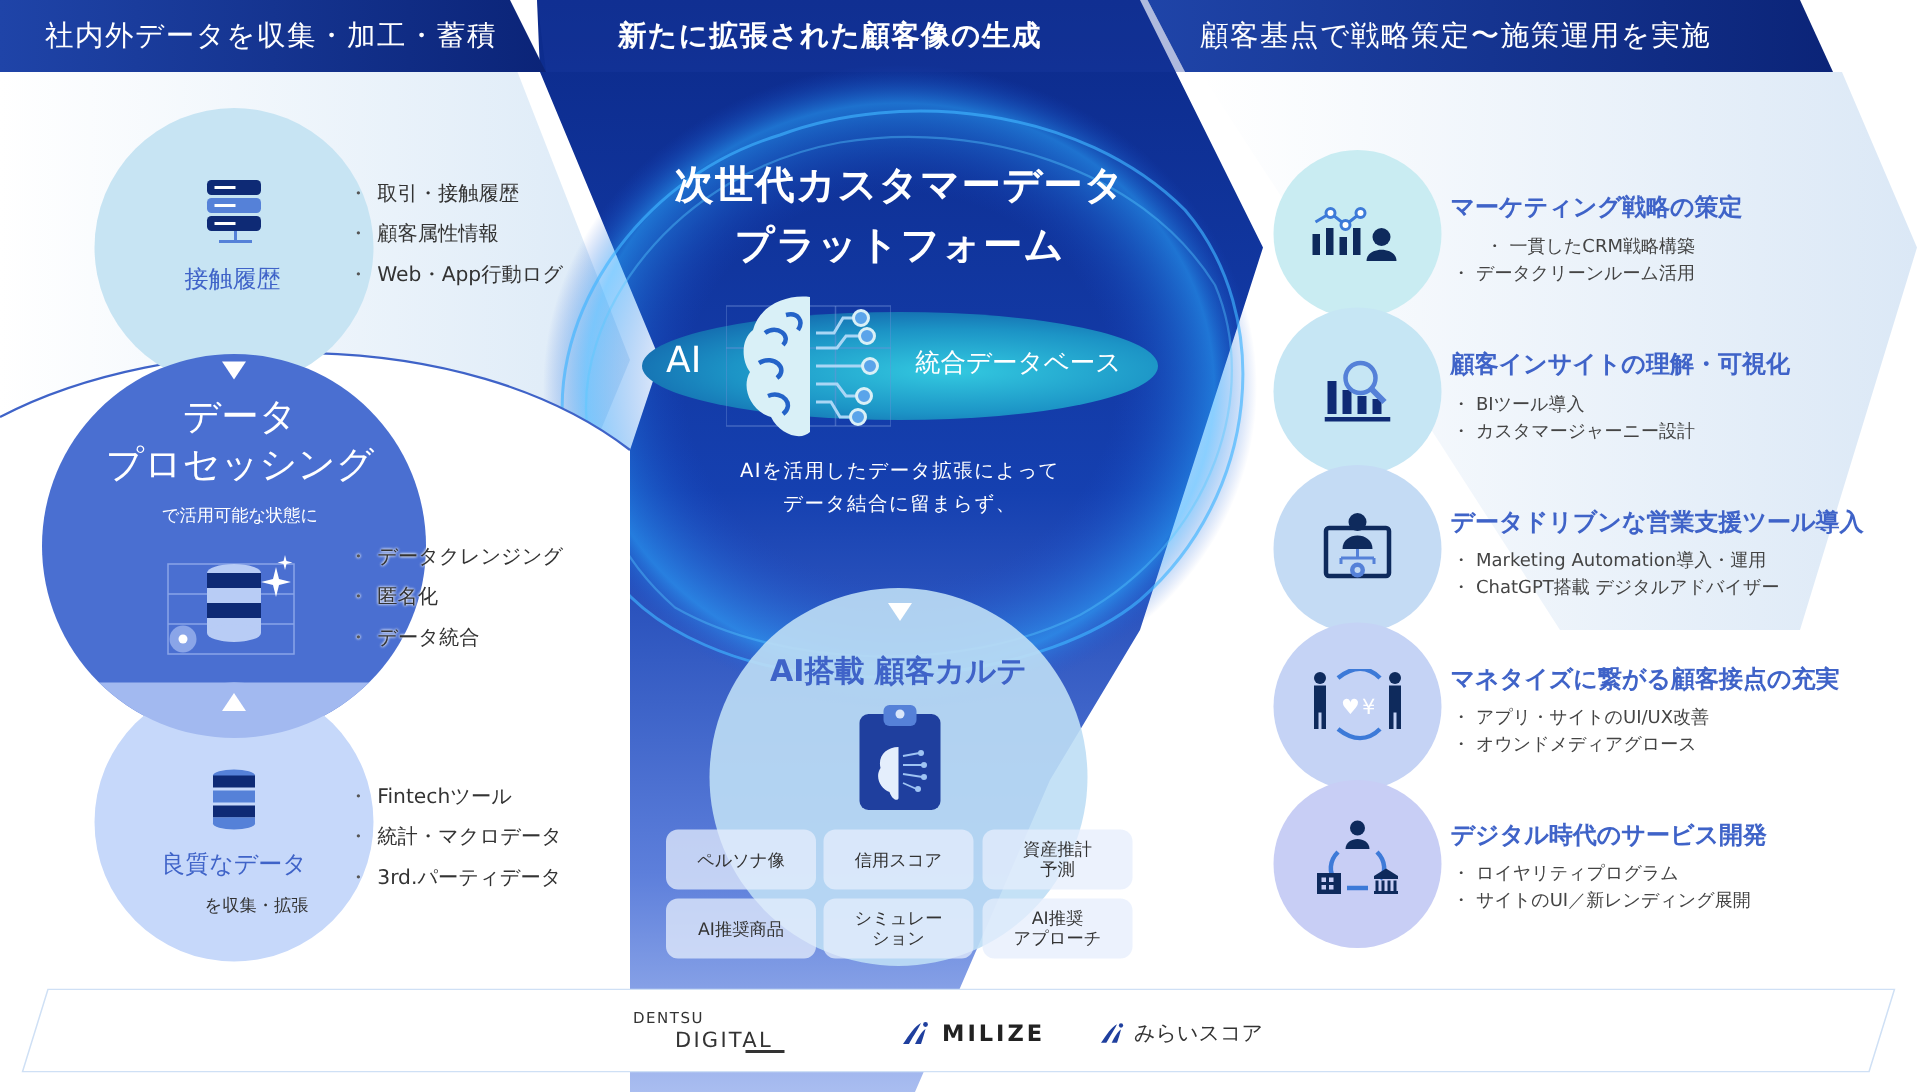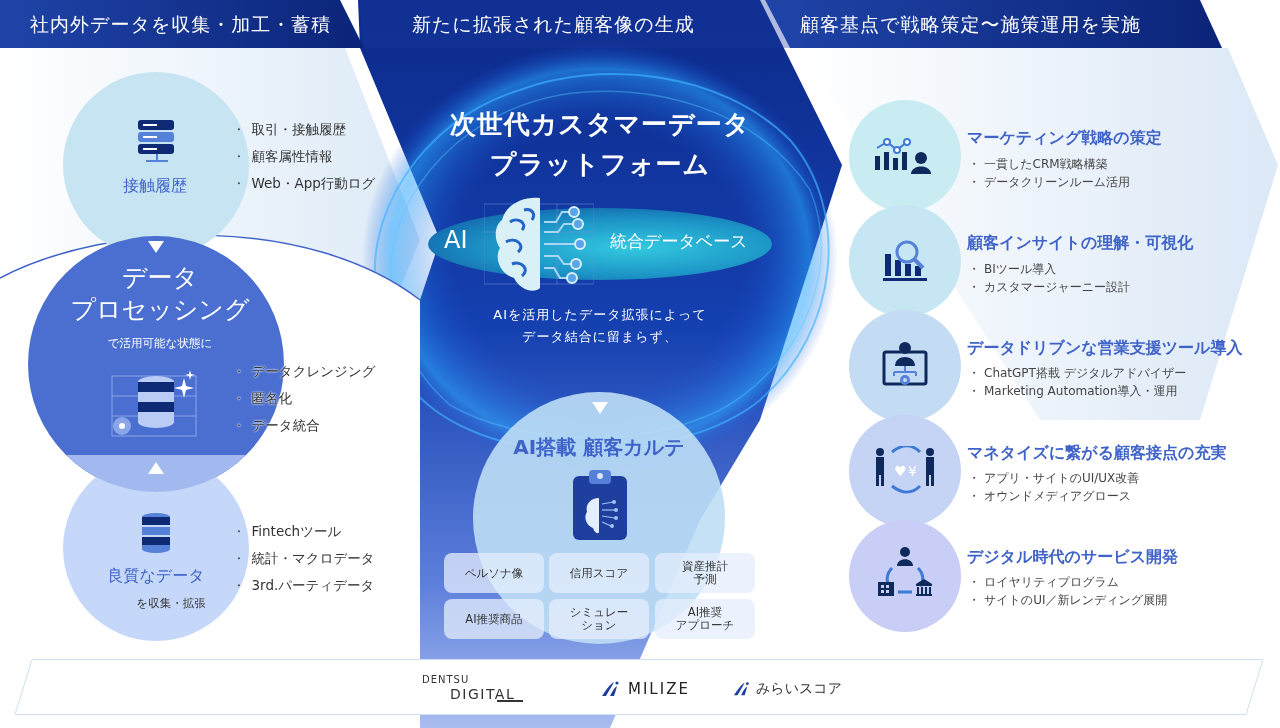--- a/index.html
+++ b/index.html
@@ -84,21 +84,21 @@
   <path d="M0,278 C110,220 310,215 420,300" fill="none" stroke="#3f63c8" stroke-width="1.5"></path>
 
   <polygon points="0,0 340,0 364,48 0,48" fill="url(#hdrGrad)"></polygon>
 
   <polygon points="765,0 1200,0 1222,48 790,48" fill="url(#hdrGrad)"></polygon>
 
   <polygon points="358,0 765,0 790,48 364,48" fill="#1a3aa0" fill-opacity="0.35"></polygon>
 </svg>
 
 <div class="hdr" style="left:30px;">社内外データを収集・加工・蓄積</div>
-<div class="hdr" style="left:412px;">新たに拡張された顧客像の生成</div>
+<div class="hdr" style="left:412px;font-weight:bold;">新たに拡張された顧客像の生成</div>
 <div class="hdr" style="left:800px;">顧客基点で戦略策定〜施策運用を実施</div>
 
 <div class="circle" style="left:63px; top:72px; width:186px; height:186px; background:#c7e4f3;"></div>
 <div class="abs" style="left:136px; top:118px; width:40px; height:48px;">
   <svg width="40" height="48" viewBox="0 0 40 48">
     <rect x="2" y="2" width="36" height="10" rx="3" fill="#0e2a75"></rect>
     <rect x="2" y="14" width="36" height="10" rx="3" fill="#5581d8"></rect>
     <rect x="2" y="26" width="36" height="10" rx="3" fill="#0e2a75"></rect>
     <rect x="7" y="6" width="14" height="2" fill="#fff"></rect>
       <rect x="7" y="18" width="14" height="2" fill="#fff"></rect>
@@ -317,33 +317,33 @@
         <rect x="41" y="41" width="2" height="7"></rect>
         <rect x="45" y="41" width="2" height="7"></rect>
         <rect x="49" y="41" width="2" height="7"></rect>
         <rect x="53" y="41" width="2" height="7"></rect>
       </g>
     <rect x="40" y="48" width="16" height="2" fill="#0e2a5c"></rect>
   </svg>
 </div>
 
 <div class="r-title" style="top:128px;">マーケティング戦略の策定</div>
-<ul class="r-list" style="top:155px;">
+<ul class="r-list" style="top:155px;text-align:right;">
   <li>一貫したCRM戦略構築</li>
   <li>データクリーンルーム活用</li>
 </ul>
 <div class="r-title" style="top:233px;">顧客インサイトの理解・可視化</div>
 <ul class="r-list" style="top:260px;">
   <li>BIツール導入</li>
   <li>カスタマージャーニー設計</li>
 </ul>
 <div class="r-title" style="top:338px;">データドリブンな営業支援ツール導入</div>
 <ul class="r-list" style="top:364px;">
+  <li>Marketing Automation導入・運用</li>
   <li>ChatGPT搭載 デジタルアドバイザー</li>
-  <li>Marketing Automation導入・運用</li>
 </ul>
 <div class="r-title" style="top:443px;">マネタイズに繋がる顧客接点の充実</div>
 <ul class="r-list" style="top:469px;">
   <li>アプリ・サイトのUI/UX改善</li>
   <li>オウンドメディアグロース</li>
 </ul>
 <div class="r-title" style="top:547px;">デジタル時代のサービス開発</div>
 <ul class="r-list" style="top:573px;">
   <li>ロイヤリティプログラム</li>
   <li>サイトのUI／新レンディング展開</li>
@@ -358,21 +358,21 @@
     <span style="position:absolute; left:28px; top:14px; font-size:14px; letter-spacing:1.5px;">DIGITAL</span>
     <span style="position:absolute; left:75px; top:28px; width:26px; height:1.5px; background:#333;"></span>
   </div>
 </div>
 <div class="logo" style="left:600px;">
   <svg width="22" height="18" viewBox="0 0 22 18">
     <path d="M2,16 C6,10 10,4 14,2 C11,8 8,12 6,16 Z" fill="#1f3f9e"></path>
     <path d="M10,16 C12,12 14,8 17,6 C16,10 15,13 14,16 Z" fill="#1f3f9e"></path>
     <circle cx="17" cy="3" r="1.6" fill="#1f3f9e"></circle>
   </svg>
-  <span style="margin-left:6px; font-weight:normal; font-size:15px; letter-spacing:2px; color:#222;">MILIZE</span>
+  <span style="margin-left:6px; font-weight:bold; font-size:15px; letter-spacing:2px; color:#222;">MILIZE</span>
 </div>
 <div class="logo" style="left:732px;">
   <svg width="20" height="16" viewBox="0 0 22 18">
     <path d="M2,16 C6,10 10,4 14,2 C11,8 8,12 6,16 Z" fill="#1f3f9e"></path>
     <path d="M10,16 C12,12 14,8 17,6 C16,10 15,13 14,16 Z" fill="#1f3f9e"></path>
     <circle cx="17" cy="3" r="1.6" fill="#1f3f9e"></circle>
   </svg>
   <span style="margin-left:4px; font-size:14px; color:#333;">みらいスコア</span>
 </div>
 

